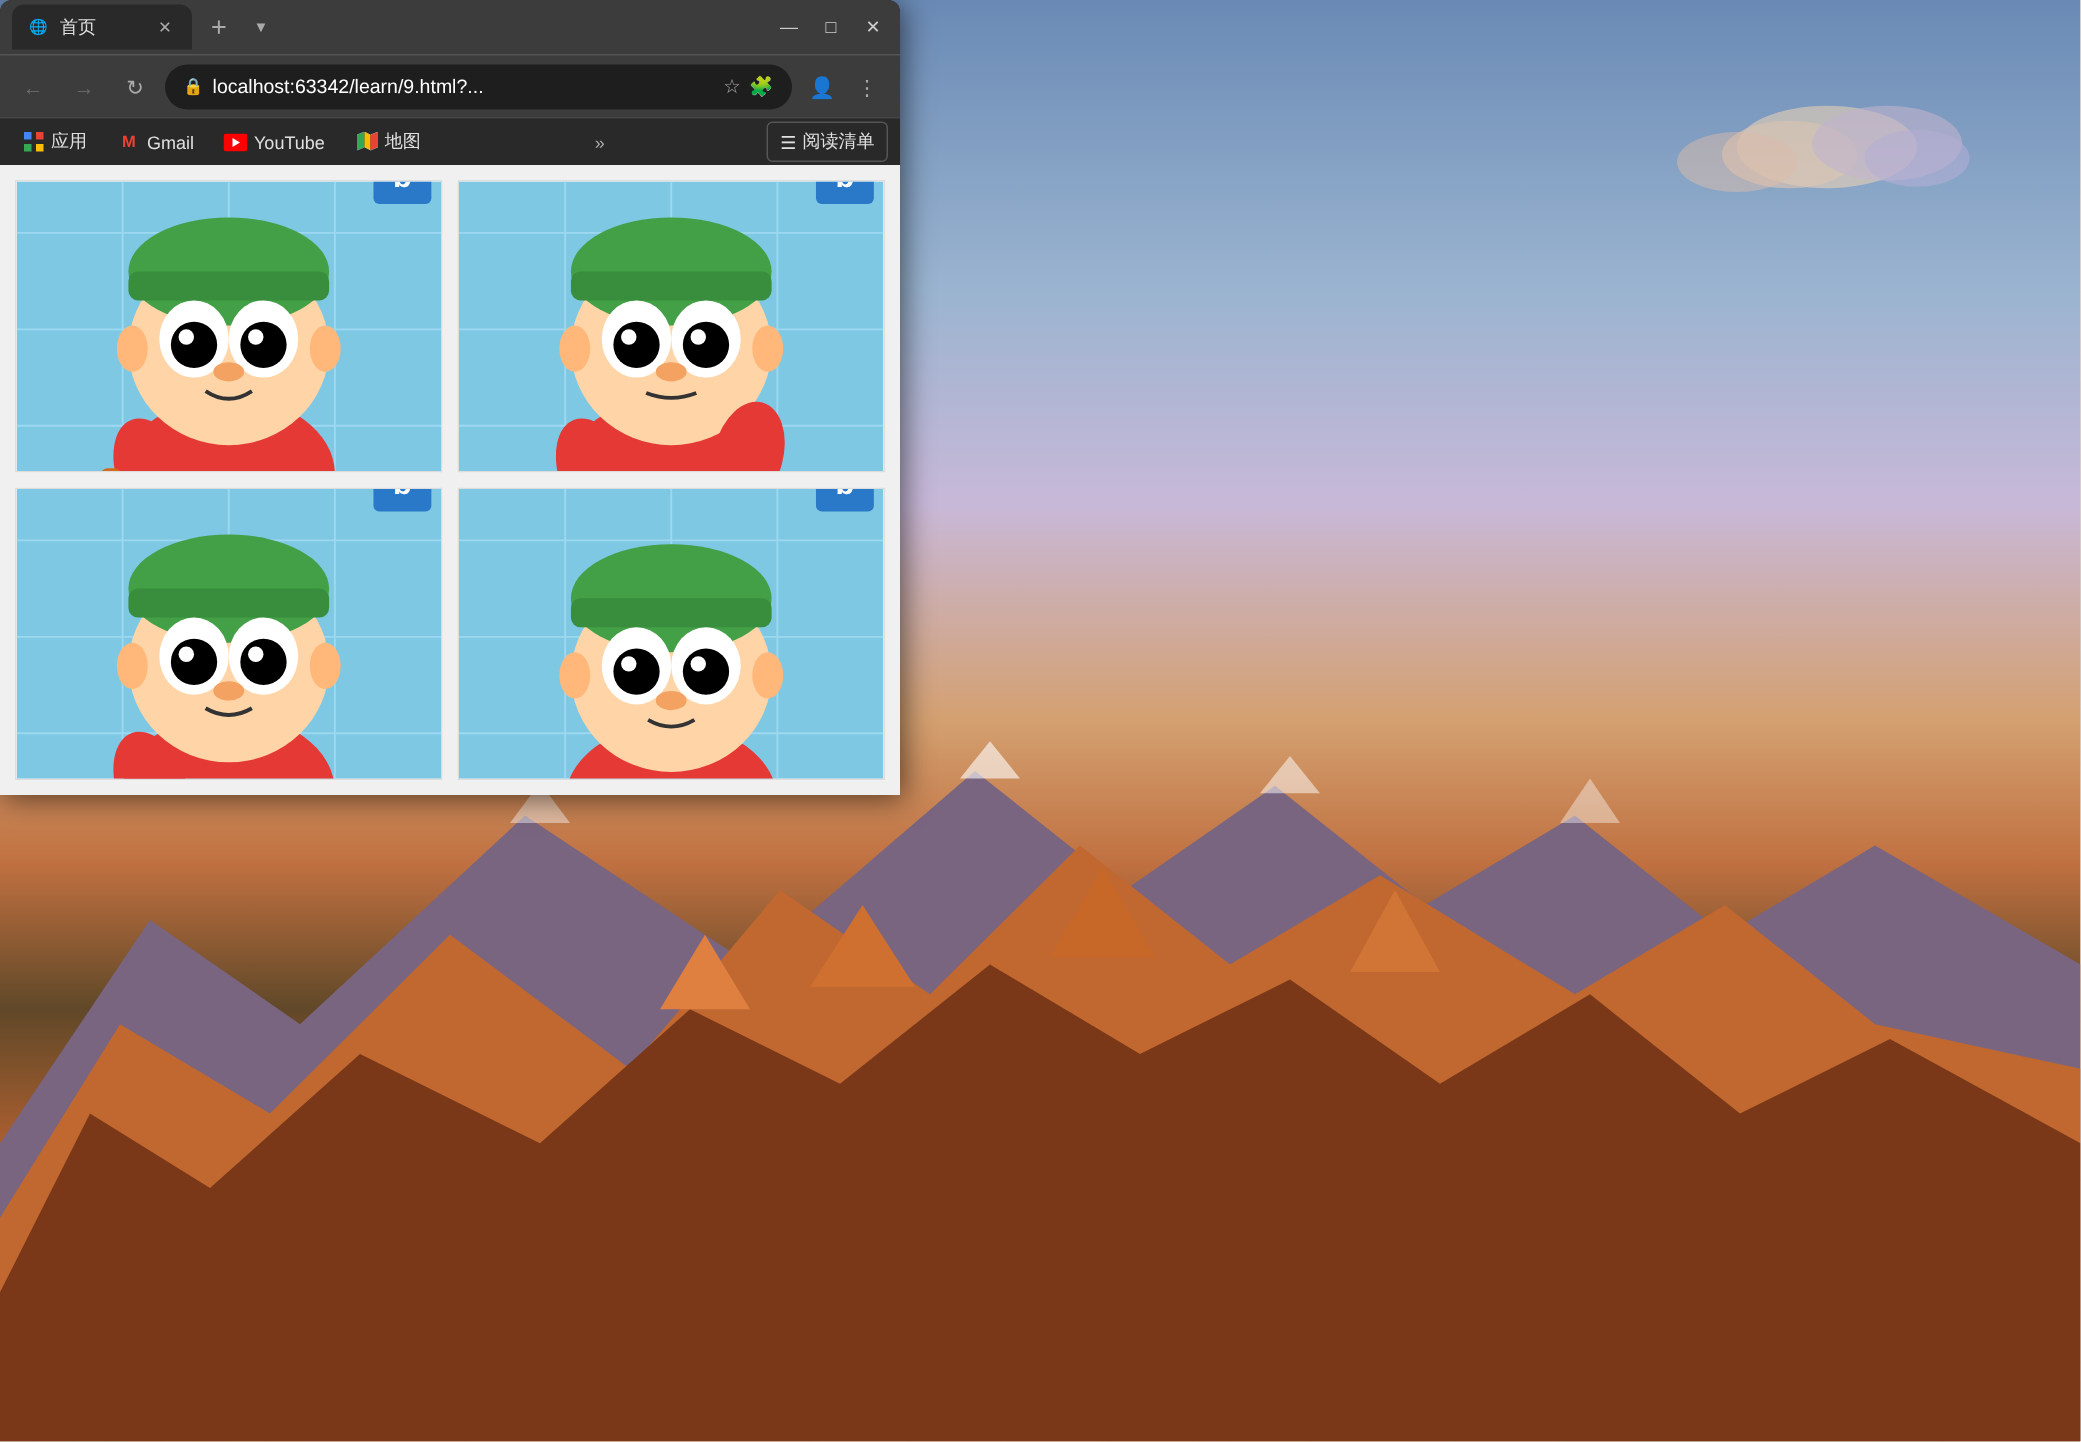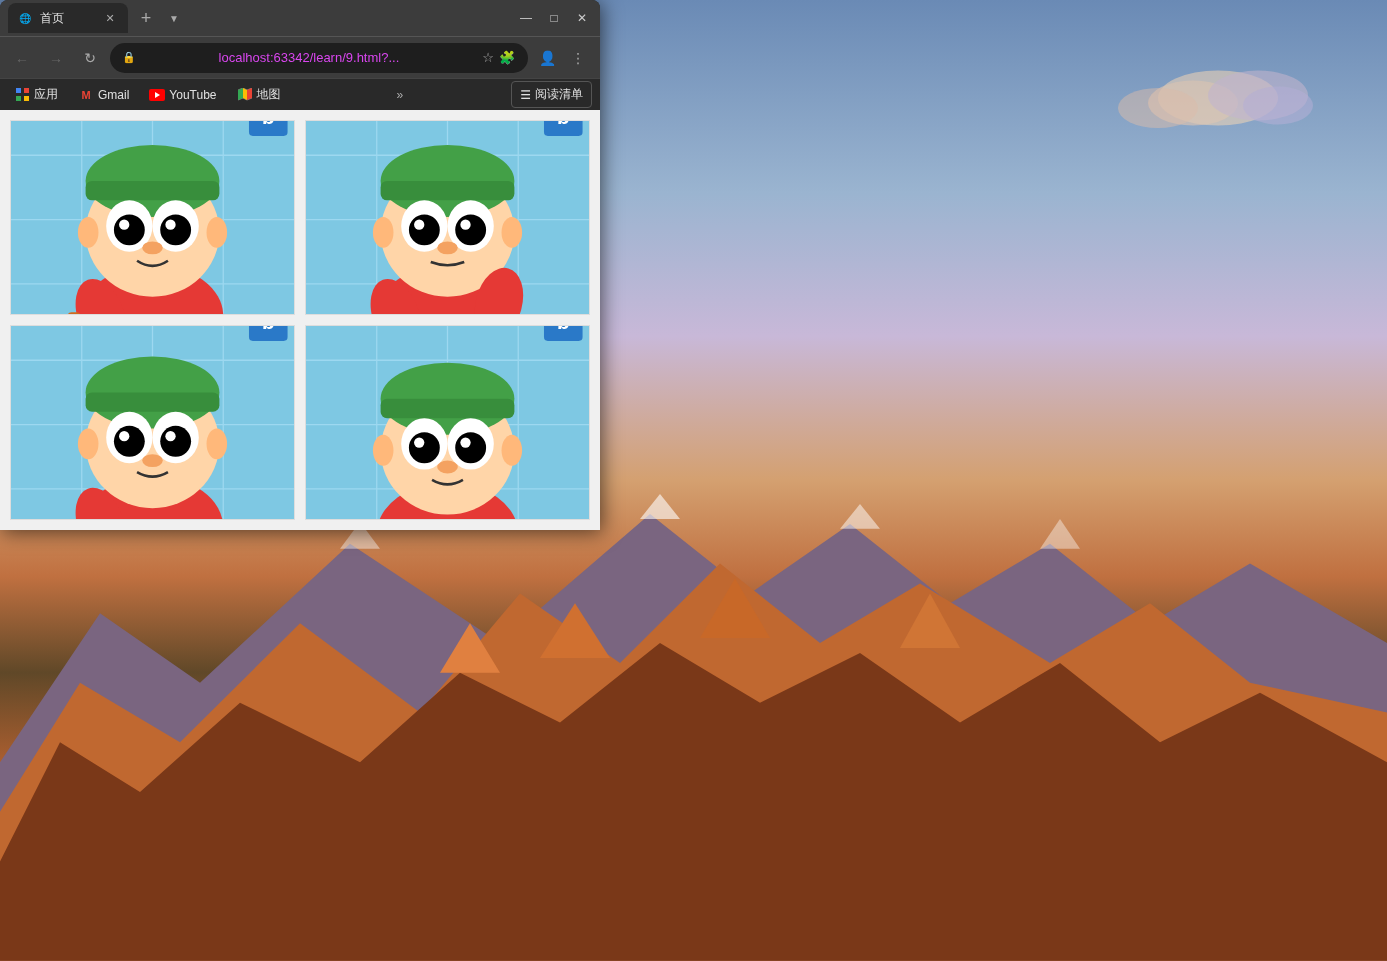--- a/index.html
+++ b/index.html
@@ -178,23 +178,22 @@
       gap: 6px;
     }
 
     .lock-icon {
       color: #aaa;
       font-size: 11px;
     }
 
     .address-text {
       flex: 1;
-      color: #d946ef;
+      color: #ffffff;
       font-size: 13px;
-      text-align: center;
     }
 
     .address-icon {
       color: #aaa;
       font-size: 13px;
       cursor: pointer;
     }
 
     .toolbar-icons {
       display: flex;

